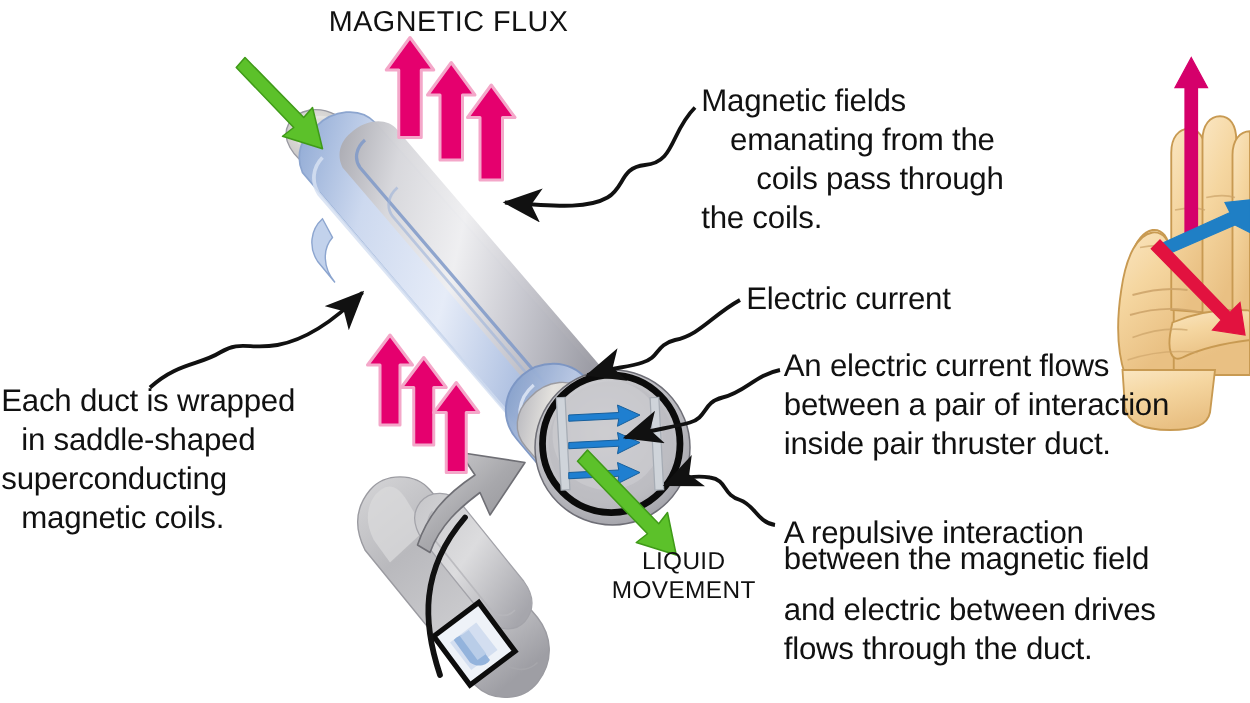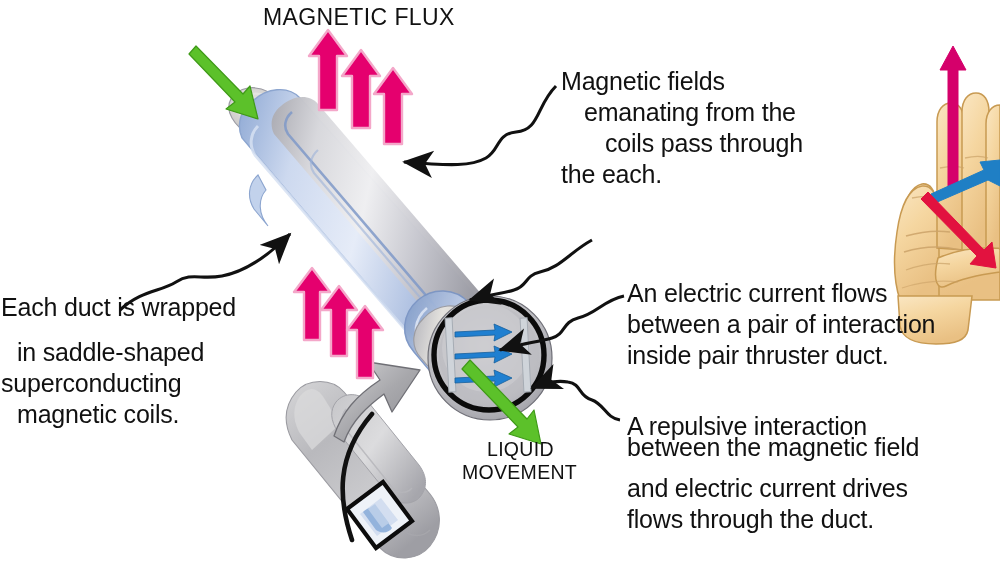--- a/index.html
+++ b/index.html
@@ -26,21 +26,21 @@
   .txt {
     position: absolute;
     white-space: pre;
     color: #111111;
     font-family: "Liberation Sans", sans-serif;
     line-height: 1.21;
     letter-spacing: -0.2px;
   }
   .body-txt { font-size: 25px; }
   .caps-txt { font-size: 23px; letter-spacing: 0.4px; }
-  .caps-small { font-size: 19.5px; letter-spacing: 0.3px; }
+  .caps-small { font-size: 19.5px; letter-spacing: 0.3px; text-align: center; }
   .title-txt { font-size: 30px; letter-spacing: 0.2px; }
 </style>
 </head>
 <body>
 
 <div id="stage">
 
   <svg id="art" viewBox="0 0 1000 562" xmlns="http://www.w3.org/2000/svg">
     <defs>
 
@@ -285,41 +285,42 @@
     </g>
   </svg>
 
   <div class="txt caps-txt" style="left:263px; top:4px;">MAGNETIC FLUX</div>
 
 
   <div>
     <div class="txt body-txt" style="left:561px; top:66px;">Magnetic fields</div>
     <div class="txt body-txt" style="left:584px; top:97px;text-align:right;">emanating from the</div>
     <div class="txt body-txt" style="left:561px; top:128px;margin-left:44px;">coils pass through</div>
-    <div class="txt body-txt" style="left:561px; top:159px;">the each.</div>
-  </div>
-
-
-  <div>
-    <div class="txt body-txt" style="left:1px; top:292px;">Each duct is wrapped</div>
+    <div class="txt body-txt" style="left:561px; top:159px;">the coils.</div>
+  </div>
+
+  <div class="txt body-txt" style="left:597px; top:224px;">Electric current</div>
+
+  <div>
+    <div class="txt body-txt" style="left:1px; top:306px;">Each duct is wrapped</div>
     <div class="txt body-txt" style="left:1px; top:337px;padding-left:16px;">in saddle-shaped</div>
     <div class="txt body-txt" style="left:1px; top:368px;">superconducting</div>
     <div class="txt body-txt" style="left:1px; top:399px;padding-left:16px;">magnetic coils.</div>
   </div>
 
   <div>
     <div class="txt body-txt" style="left:627px; top:278px;">An electric current flows</div>
     <div class="txt body-txt" style="left:627px; top:309px;">between a pair of interaction</div>
     <div class="txt body-txt" style="left:627px; top:340px;">inside pair thruster duct.</div>
   </div>
 
   <div>
     <div class="txt body-txt" style="left:627px; top:411px;">A repulsive interaction</div>
     <div class="txt body-txt" style="left:627px; top:432px;">between the magnetic field</div>
-    <div class="txt body-txt" style="left:627px; top:473px;">and electric current drives</div>
+    <div class="txt body-txt" style="left:627px; top:473px;">and electric between drives</div>
     <div class="txt body-txt" style="left:627px; top:504px;">flows through the duct.</div>
   </div>
 
   <div>
     <div class="txt caps-small" style="left:487px; top:438px; width:120px;">LIQUID</div>
     <div class="txt caps-small" style="left:462px; top:461px; width:170px;">MOVEMENT</div>
   </div>
 
 </div>
 

